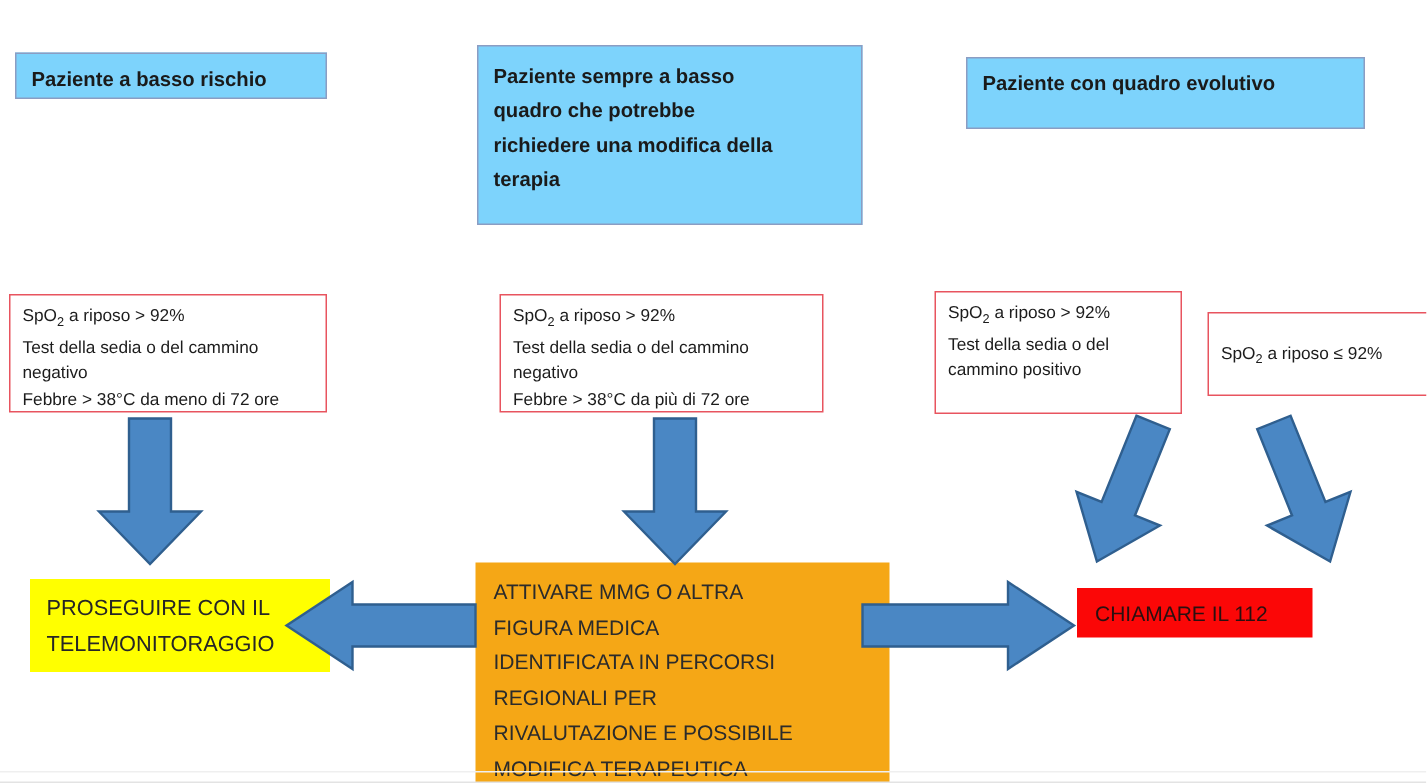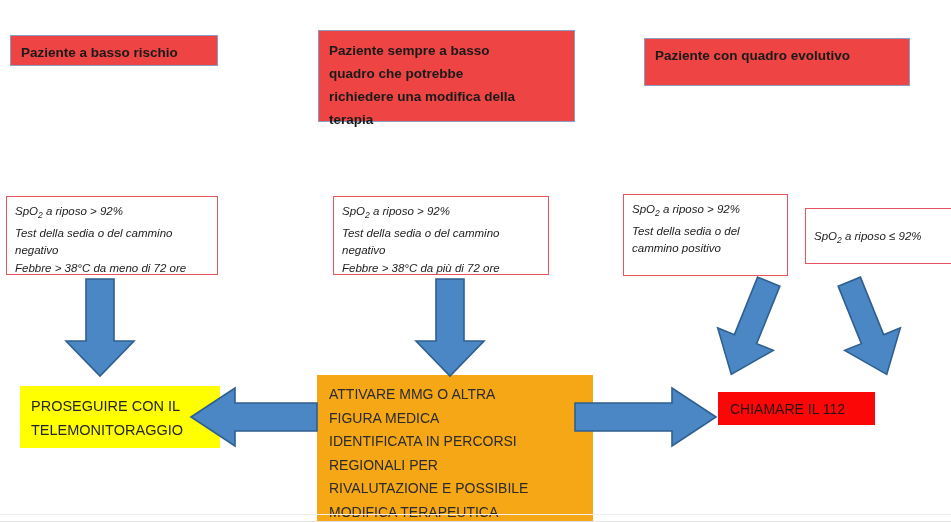--- a/index.html
+++ b/index.html
@@ -14,40 +14,39 @@
     background: #ffffff;
     font-family: "Liberation Sans", sans-serif;
     overflow: hidden;
   }
 
   
   .hdr-box {
     position: absolute;
     box-sizing: border-box;
     border: 1px solid #8b9dc3;
-    background: #ef4444;
+    background: #7dd3fc;
     color: #1a1a1a;
     font-weight: bold;
     font-size: 13.5px;
     line-height: 21px;
     padding: 6px 9px 6px 10px;
   }
   .hdr-box.multi { line-height: 23px; padding-top: 8px; }
 
   
   .crit-box {
     position: absolute;
     box-sizing: border-box;
     border: 1.3px solid #e8545f;
     background: #ffffff;
     color: #1c1c1c;
     font-size: 11.5px;
     line-height: 17.5px;
     padding: 6px 7px 6px 8px;
-    font-style: italic;
   }
   .crit-box .ln { white-space: nowrap; }
   sub { font-size: 8.5px; }
 
   
   .out-box {
     position: absolute;
     box-sizing: border-box;
   }
   .out-yellow {
@@ -89,21 +88,21 @@
 </style>
 </head>
 <body>
 
 <div id="canvas">
 
   <div class="hdr-box" style="left:10px; top:35px; width:208px; height:31px;">
     <span>Paziente a basso rischio</span>
   </div>
 
-  <div class="hdr-box multi" style="left:318px; top:30px; width:257px; height:92px;">
+  <div class="hdr-box multi" style="left:318px; top:30px; width:257px; height:120px;">
     <div>Paziente sempre a basso</div>
     <div>quadro che potrebbe</div>
     <div>richiedere una modifica della</div>
     <div>terapia</div>
   </div>
 
   <div class="hdr-box" style="left:644px; top:38px; width:266px; height:48px;">
     <span>Paziente con quadro evolutivo</span>
   </div>
 

